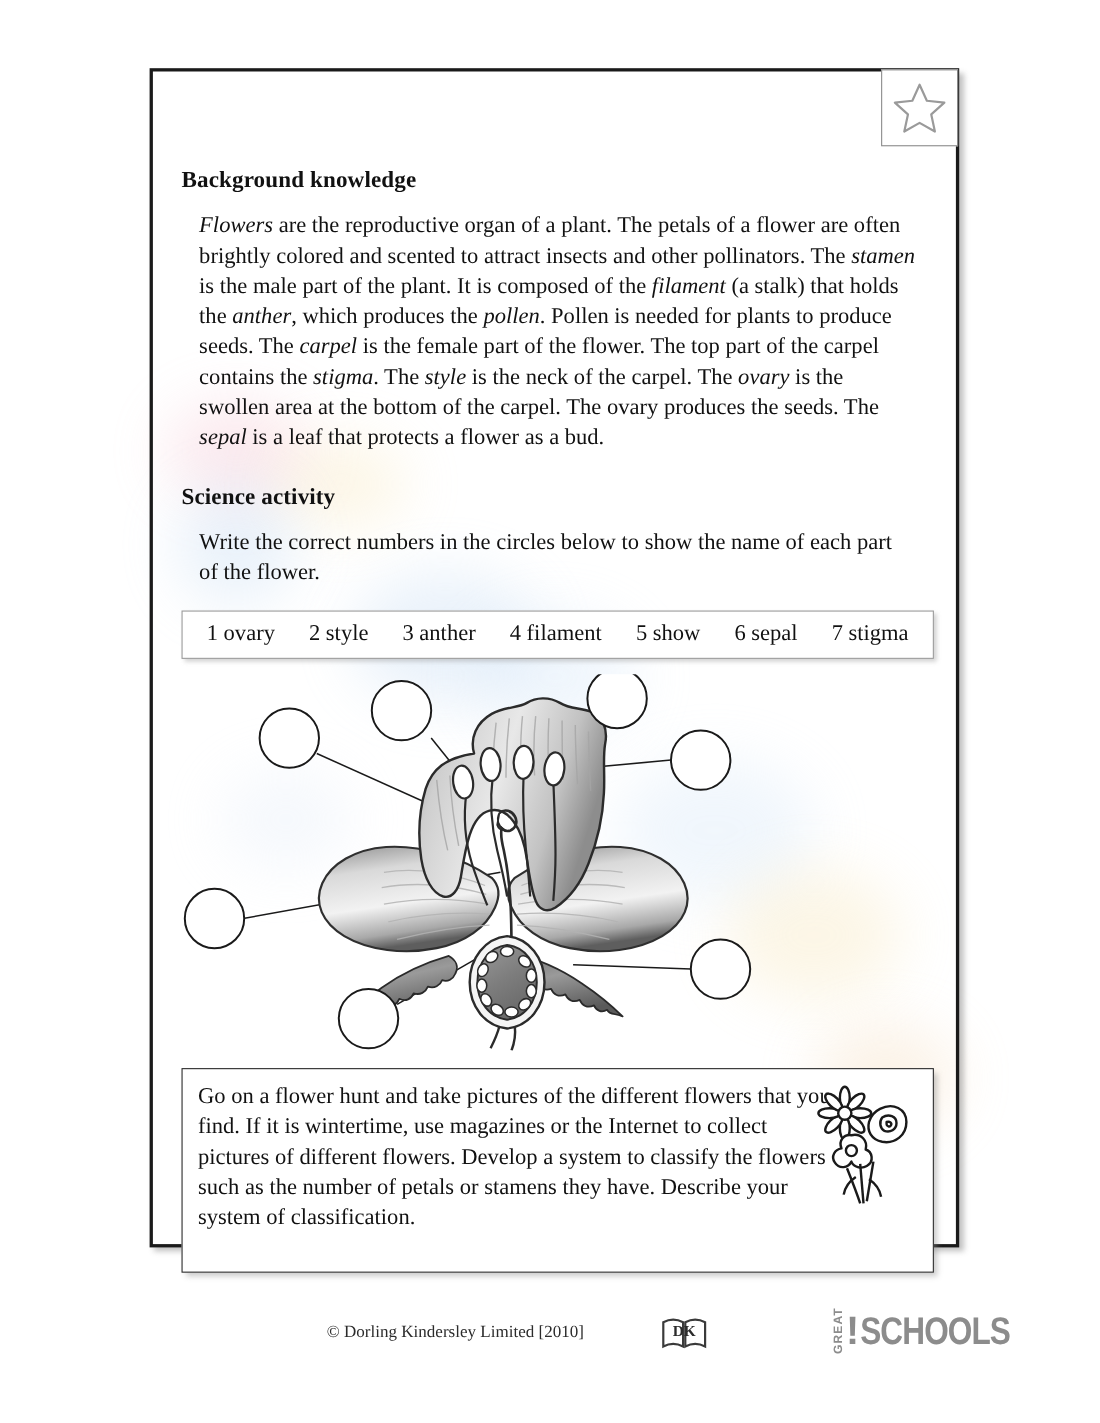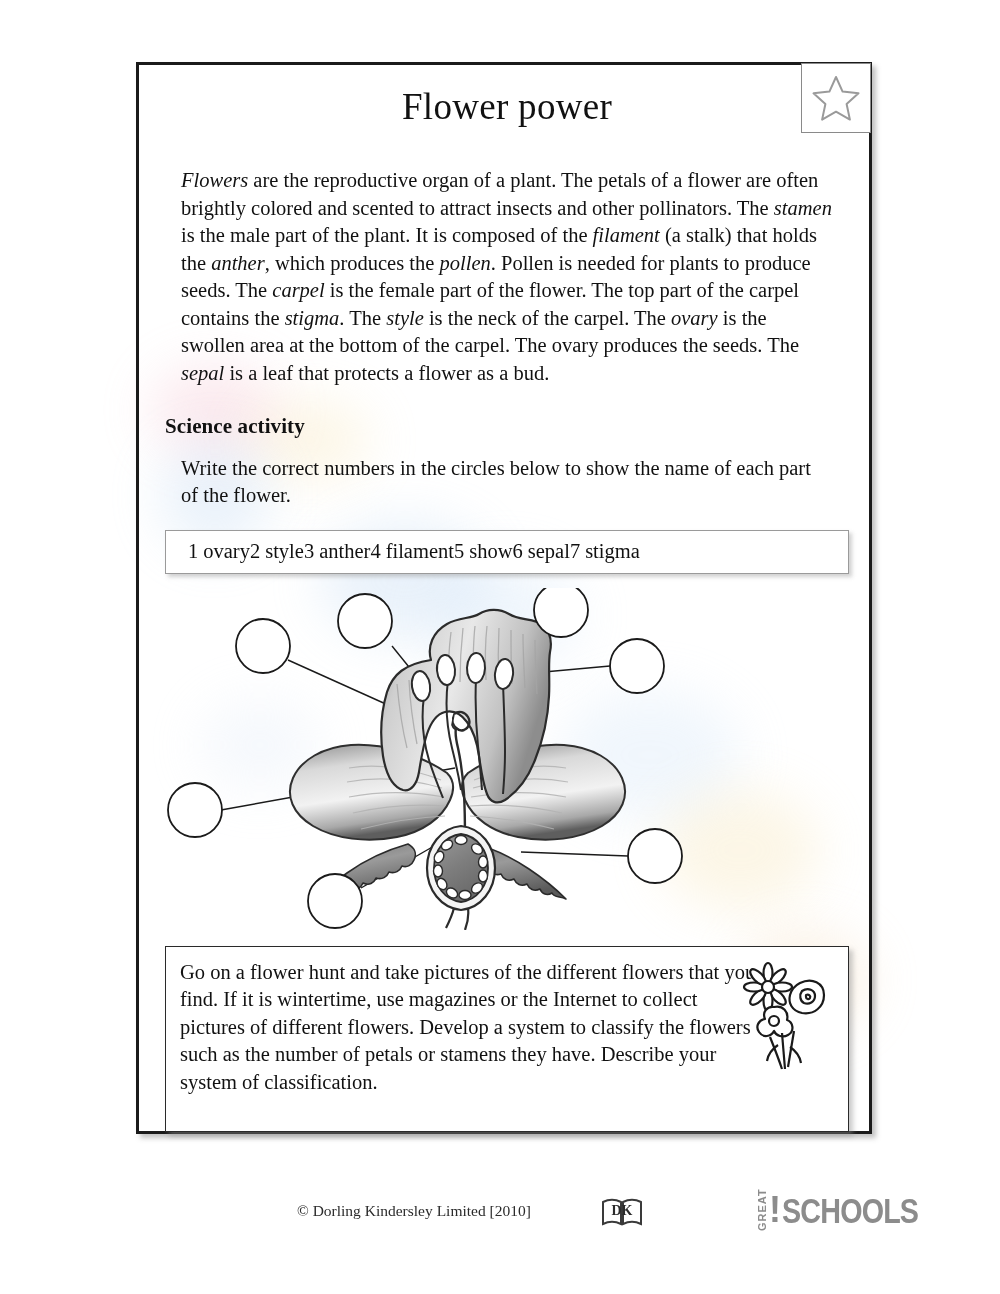--- a/index.html
+++ b/index.html
@@ -100,20 +100,21 @@
 
   
   .word-bank {
     margin-top: 20px;
     border: 1px solid #9a9a9a;
     background: #ffffff;
     box-shadow: 3px 3px 4px rgba(140,140,140,0.4);
     height: 44px;
     display: flex;
     align-items: center;
+    justify-content: space-between;
     padding: 0 22px;
     box-sizing: border-box;
   }
   .wb-item {
     font-size: 20.5px;
     white-space: nowrap;
   }
   .wb-num { margin-right: 5px; }
 
   
@@ -239,25 +240,25 @@
 </div>
 
 <div class="page-frame">
 
   <div class="star-box">
     <svg width="52" height="50" viewBox="0 0 52 50">
       <polygon points="26,4 32.6,18.6 48.5,20.3 36.6,31 39.9,46.6 26,38.7 12.1,46.6 15.4,31 3.5,20.3 19.4,18.6" fill="#ffffff" stroke="#9a9a9a" stroke-width="2" stroke-linejoin="round"></polygon>
     </svg>
   </div>
 
-  <div class="title">Flower power</div>
 
   <div class="content">
 
     <div>
+      <h2 class="section-head">Background knowledge</h2>
       <p class="body-text"><i>Flowers</i> are the reproductive organ of a plant. The petals of a flower are often brightly colored and scented to attract insects and other pollinators. The <i>stamen</i> is the male part of the plant. It is composed of the <i>filament</i> (a stalk) that holds the <i>anther</i>, which produces the <i>pollen</i>. Pollen is needed for plants to produce seeds. The <i>carpel</i> is the female part of the flower. The top part of the carpel contains the <i>stigma</i>. The <i>style</i> is the neck of the carpel. The <i>ovary</i> is the swollen area at the bottom of the carpel. The ovary produces the seeds. The <i>sepal</i> is a leaf that protects a flower as a bud.</p>
     </div>
 
     <div class="activity-block">
       <h2 class="section-head">Science activity</h2>
       <p class="body-text">Write the correct numbers in the circles below to show the name of each part of the flower.</p>
     </div>
 
     <div class="word-bank">
       <span class="wb-item">

